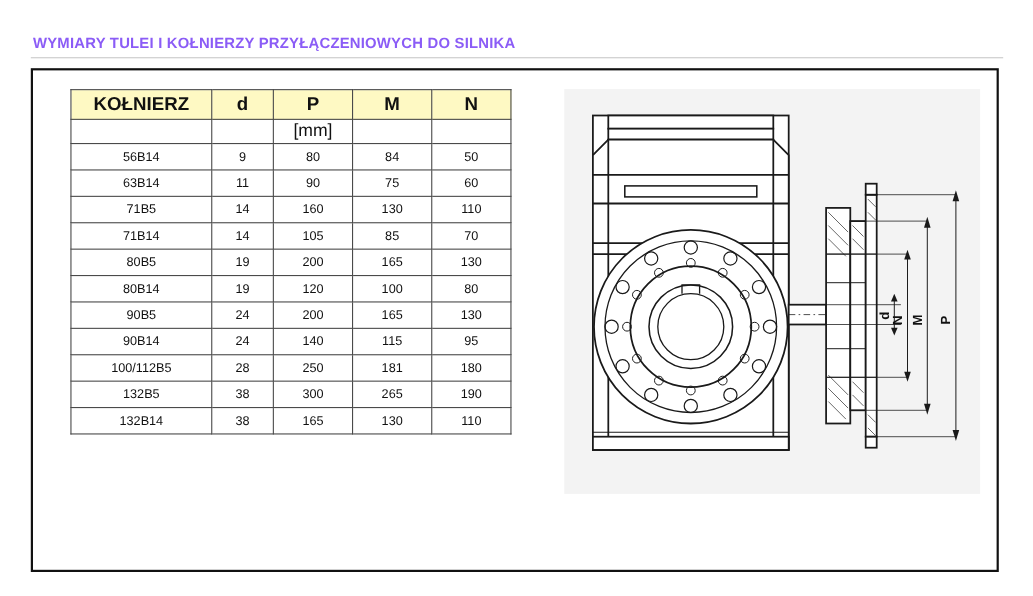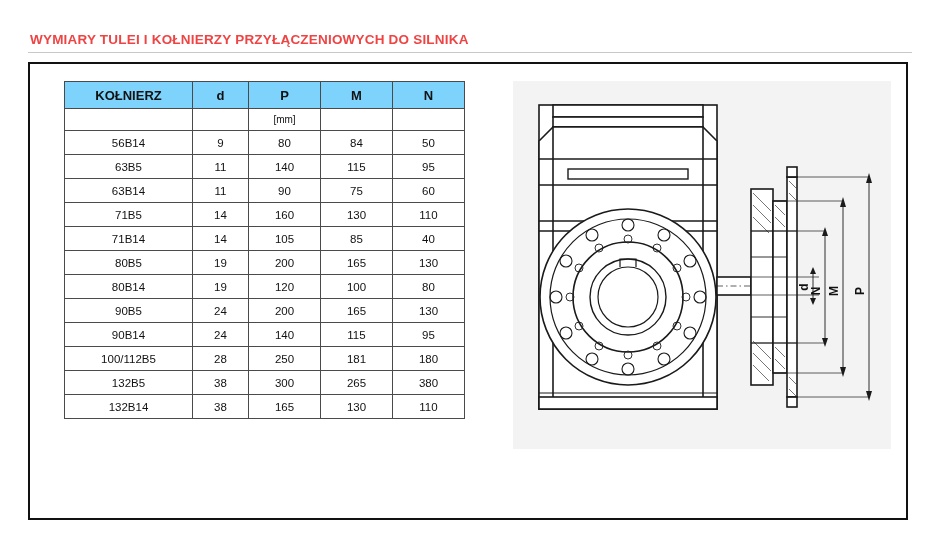--- a/index.html
+++ b/index.html
@@ -22,21 +22,21 @@
     height: 542px;
     background: #ffffff;
   }
   .title {
     position: absolute;
     left: 30px;
     top: 32px;
     font-size: 13.5px;
     font-weight: bold;
     letter-spacing: 0.2px;
-    color: #ef4444;
+    color: #8b5cf6;
     white-space: nowrap;
   }
   .title-rule {
     position: absolute;
     left: 28px;
     top: 52px;
     width: 884px;
     height: 1px;
     background: #c9c9c9;
   }
@@ -65,33 +65,33 @@
     border: 1px solid #4a4a4a;
     text-align: center;
     vertical-align: middle;
     height: 23px;
     padding: 0 4px;
     font-weight: normal;
     color: #111111;
     background: #ffffff;
   }
   table.dims th {
-    background: #7dd3fc;
+    background: #fef9c3;
     font-weight: bold;
-    font-size: 13px;
+    font-size: 17px;
     height: 26px;
   }
   table.dims col.c0 { width: 128px; }
   table.dims col.c1 { width: 56px; }
   table.dims col.c2 { width: 72px; }
   table.dims col.c3 { width: 72px; }
   table.dims col.c4 { width: 72px; }
   table.dims tr.unit-row td {
     height: 21px;
-    font-size: 10px;
+    font-size: 16px;
   }
   
   .drawing {
     position: absolute;
     left: 483px;
     top: 17px;
     width: 378px;
     height: 368px;
     background: #f3f3f3;
   }
@@ -143,46 +143,39 @@
           </tr>
 
           <tr>
             <td>56B14</td>
             <td>9</td>
             <td>80</td>
             <td>84</td>
             <td>50</td>
           </tr>
           <tr>
-            <td>63B5</td>
-            <td>11</td>
-            <td>140</td>
-            <td>115</td>
-            <td>95</td>
-          </tr>
-          <tr>
             <td>63B14</td>
             <td>11</td>
             <td>90</td>
             <td>75</td>
             <td>60</td>
           </tr>
           <tr>
             <td>71B5</td>
             <td>14</td>
             <td>160</td>
             <td>130</td>
             <td>110</td>
           </tr>
           <tr>
             <td>71B14</td>
             <td>14</td>
             <td>105</td>
             <td>85</td>
-            <td>40</td>
+            <td>70</td>
           </tr>
           <tr>
             <td>80B5</td>
             <td>19</td>
             <td>200</td>
             <td>165</td>
             <td>130</td>
           </tr>
           <tr>
             <td>80B14</td>
@@ -210,21 +203,21 @@
             <td>28</td>
             <td>250</td>
             <td>181</td>
             <td>180</td>
           </tr>
           <tr>
             <td>132B5</td>
             <td>38</td>
             <td>300</td>
             <td>265</td>
-            <td>380</td>
+            <td>190</td>
           </tr>
           <tr>
             <td>132B14</td>
             <td>38</td>
             <td>165</td>
             <td>130</td>
             <td>110</td>
           </tr>
         </tbody>
       </table>

